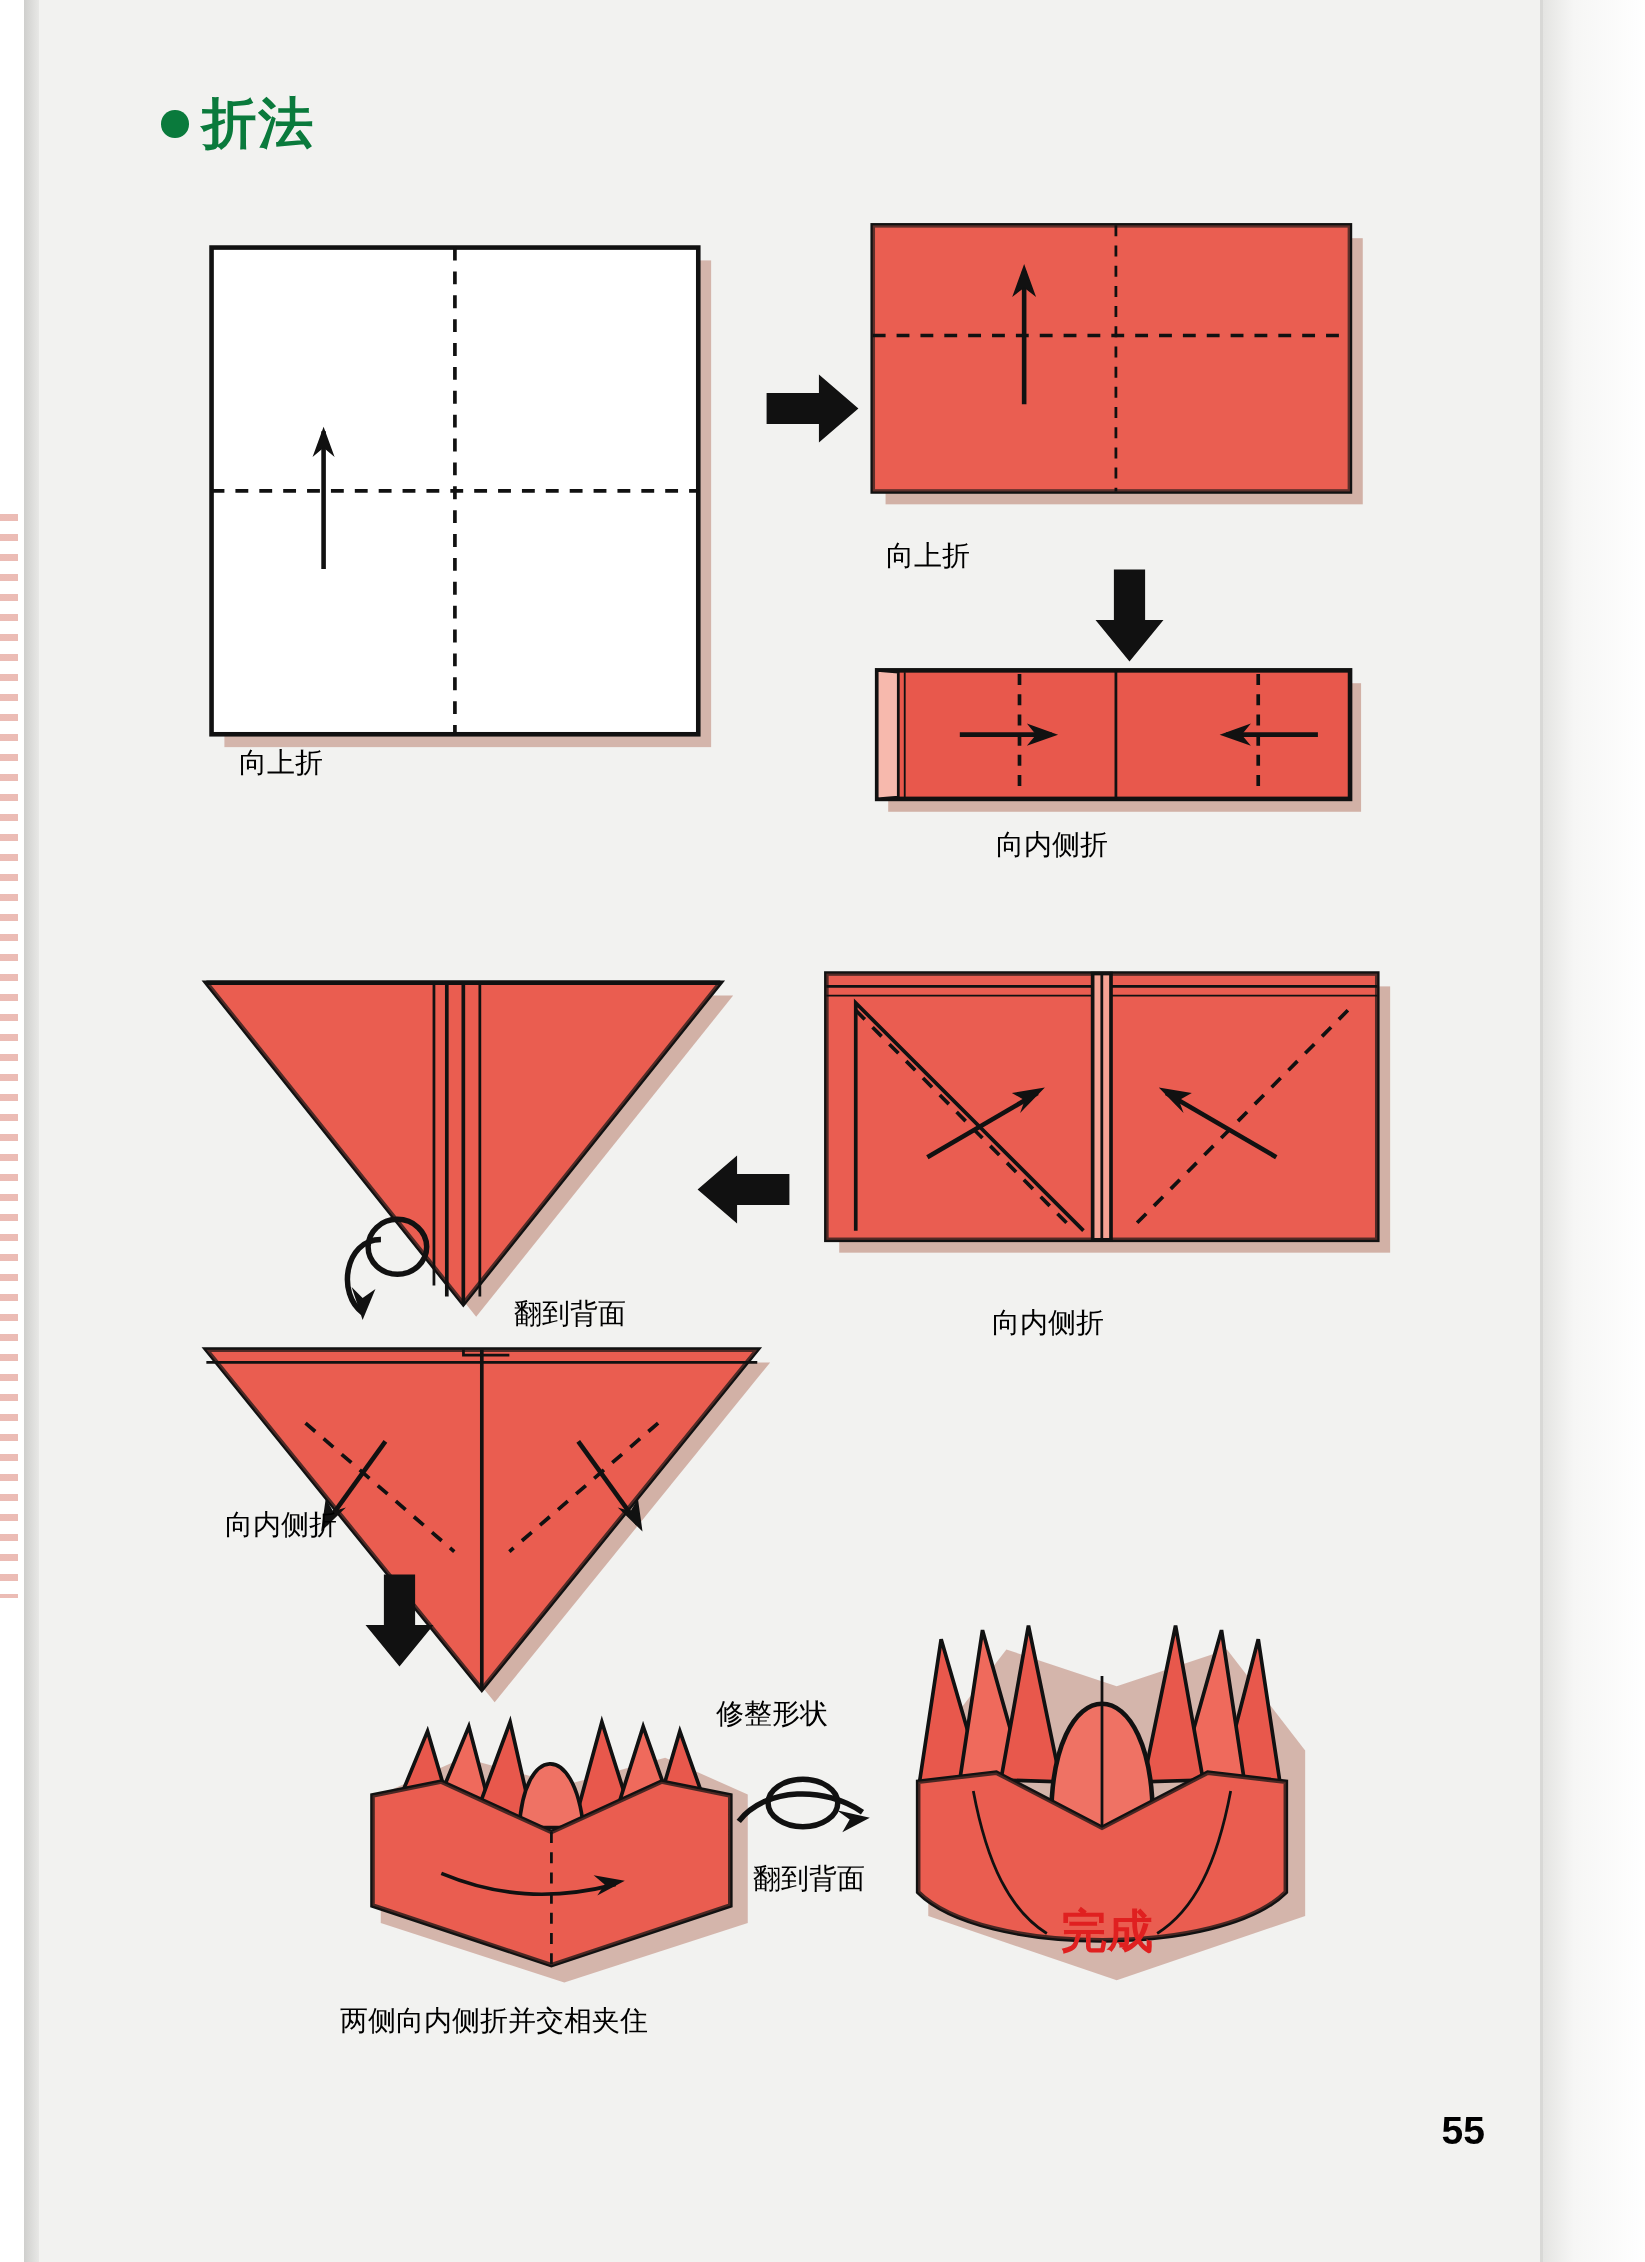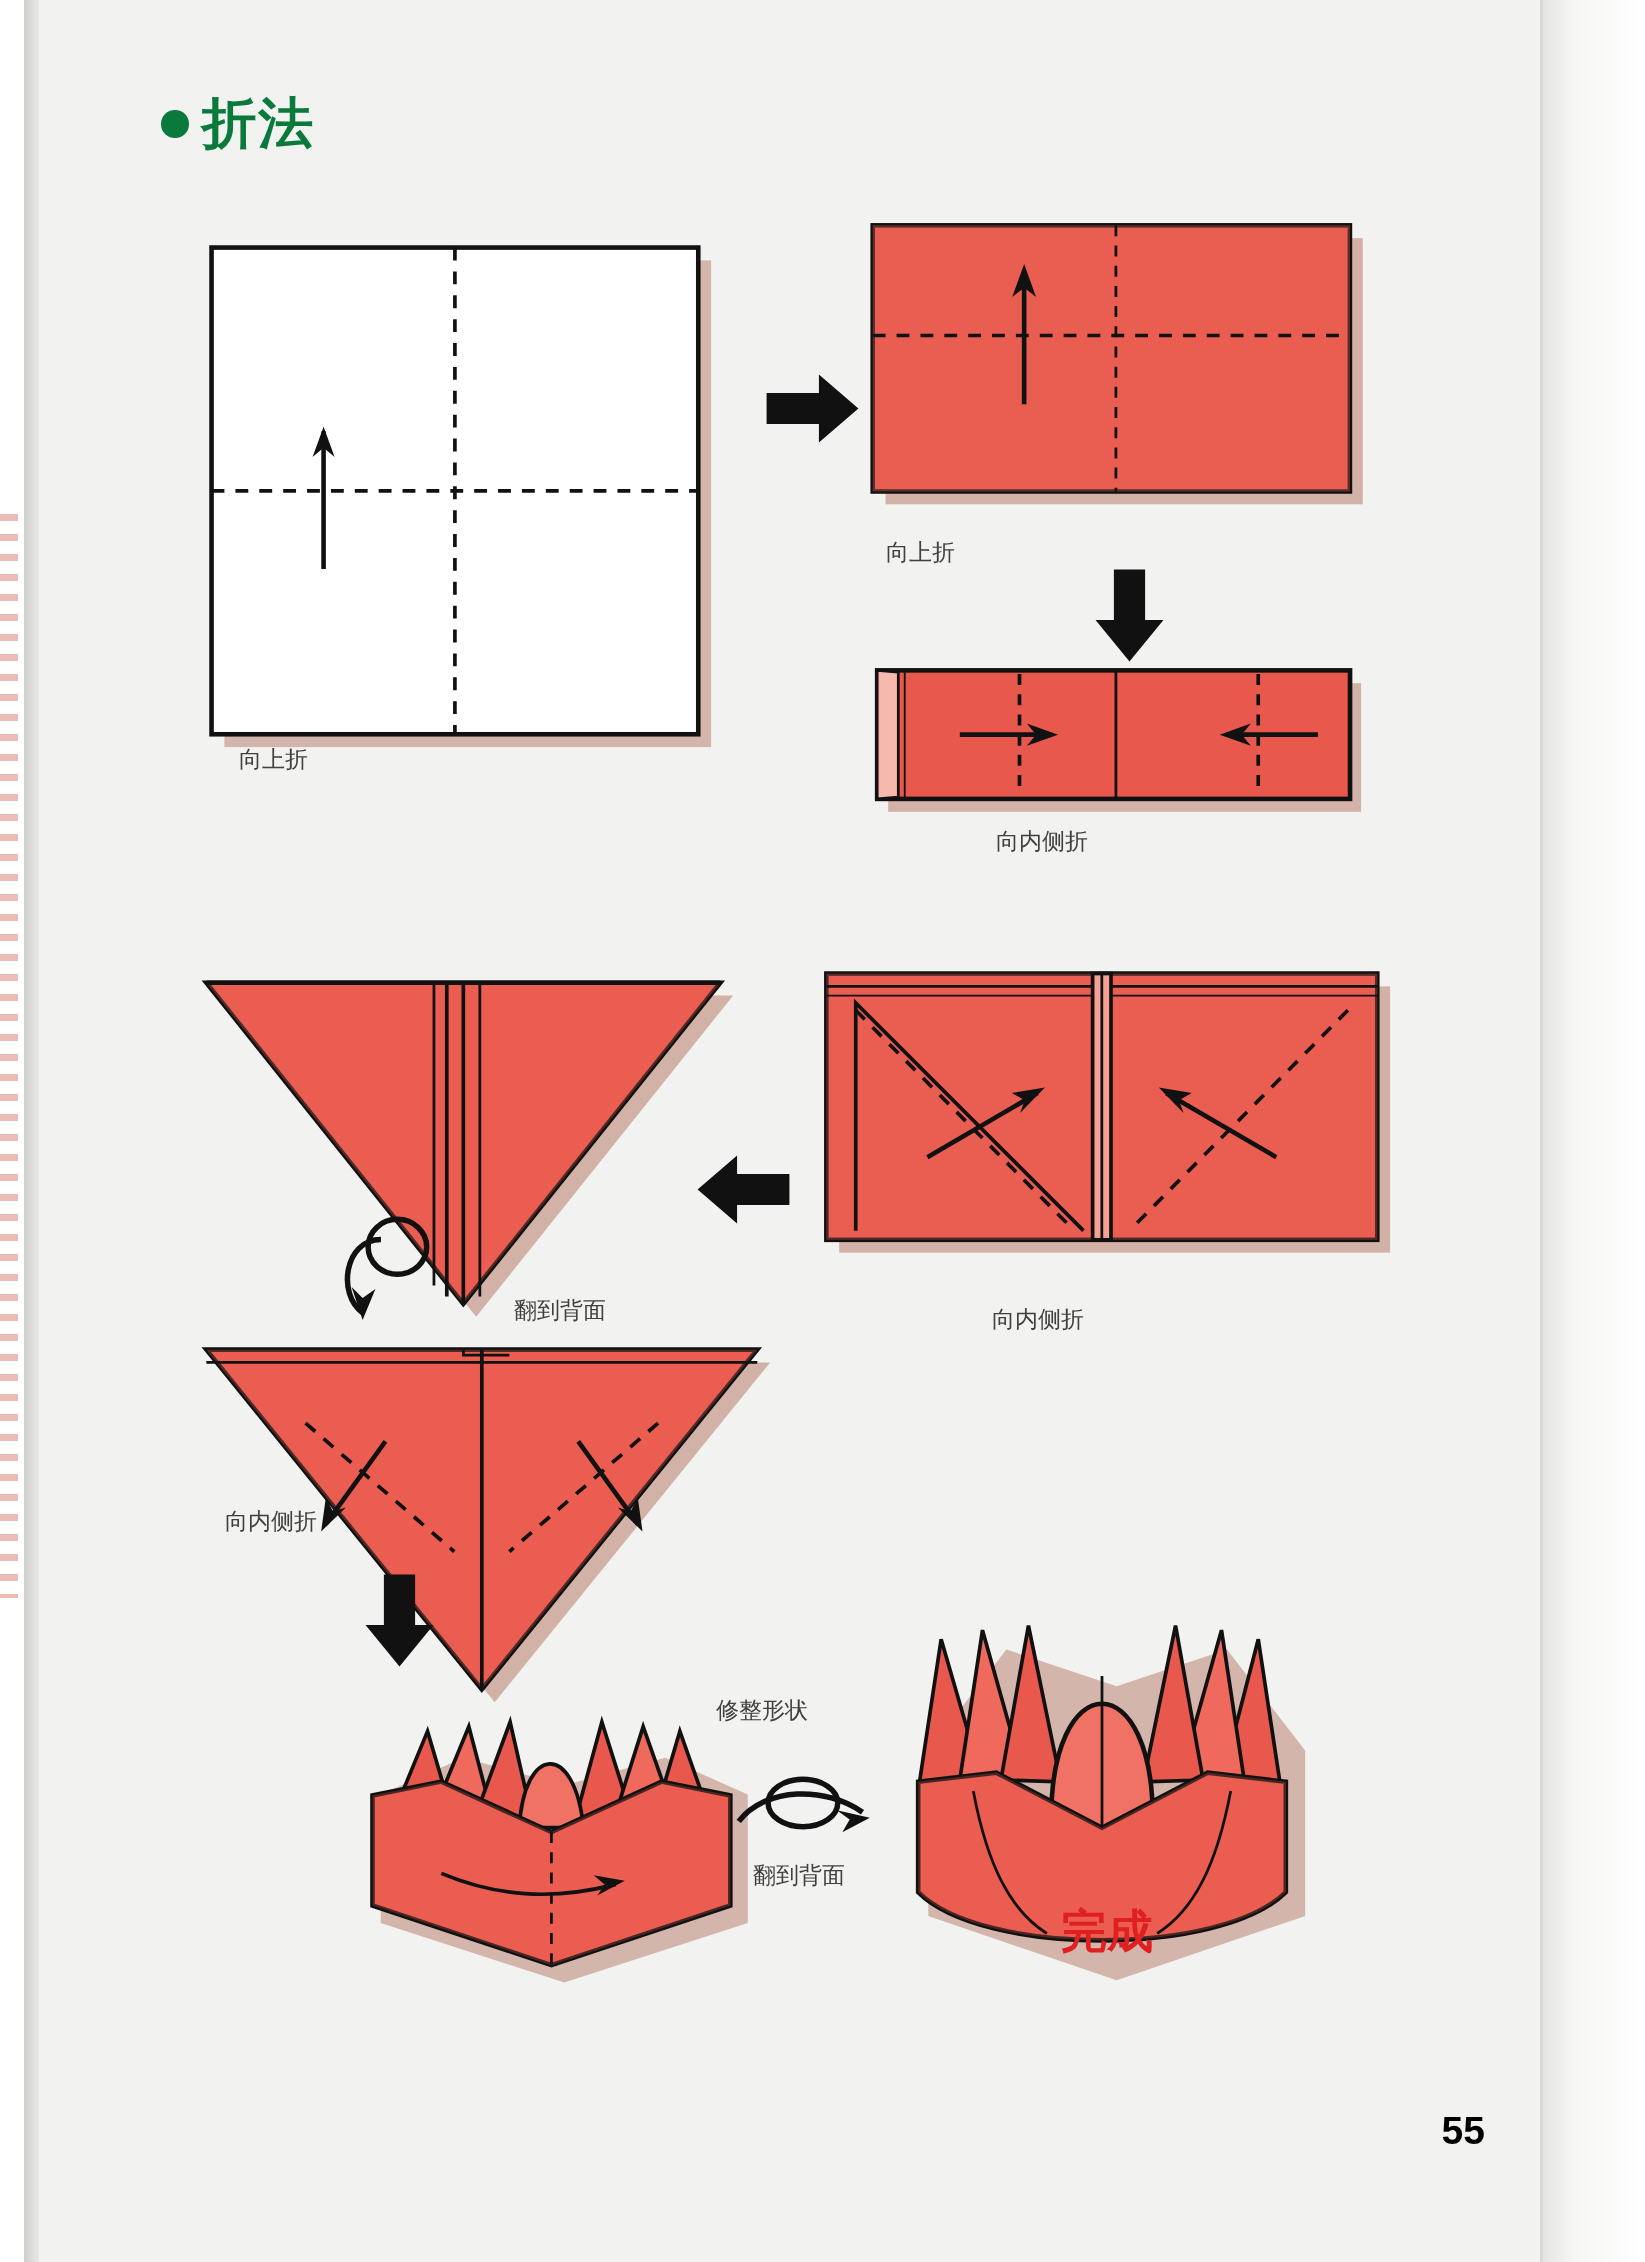--- a/index.html
+++ b/index.html
@@ -68,22 +68,22 @@
   .heading .htext {
     font-size: 55px;
     font-weight: bold;
     color: #0a7a3c;
     letter-spacing: 1.8px;
   }
 
   
   .caption {
     position: absolute;
-    font-size: 23px;
-    color: #404040;
+    font-size: 28px;
+    color: #000000;
     white-space: nowrap;
     font-family: "DejaVu Sans", sans-serif;
   }
   .caption.done {
     color: #e02020;
     font-weight: bold;
     font-size: 46px;
   }
 
   
@@ -228,20 +228,21 @@
     <path d="M345 180 L370 95 L400 180 Z" fill="#e8584c" stroke="#111" stroke-width="4"></path>
 
     <path d="M195 200 C 200 110, 255 105, 265 200 Z" fill="#ef7264" stroke="#111" stroke-width="4"></path>
 
     <path d="M35 165 L35 285 L230 350 L425 285 L425 165 L350 150 L230 205 L110 150 Z" fill="#e8584c" stroke="#111" stroke-width="5"></path>
     <path d="M35 165 L35 285 L230 350 L425 285 L425 165 L350 150 L230 205 L110 150 Z" fill="#ef6a5c" opacity="0.25"></path>
     <line x1="230" y1="205" x2="230" y2="350" stroke="#111" stroke-width="3" stroke-dasharray="12 10"></line>
     <path d="M110 250 C 170 275, 230 280, 300 262" stroke="#111" stroke-width="4" fill="none"></path>
     <path d="M310 258 L276 252 L288 262 L280 274 Z" fill="#111"></path>
   </svg>
+  <div class="caption" style="left:340px; top:2002px;">两侧向内侧折并交相夹住</div>
 
   <div class="caption" style="left:716px; top:1695px;">修整形状</div>
 
   <svg class="fig" style="left:725px; top:1759px;" width="165" height="110" viewBox="0 0 180 120">
     <path d="M15 68 C 45 30, 110 30, 150 58" stroke="#111" stroke-width="6" fill="none"></path>
     <ellipse cx="85" cy="48" rx="38" ry="26" stroke="#111" stroke-width="6" fill="none"></ellipse>
     <path d="M158 64 L122 56 L136 66 L128 80 Z" fill="#111"></path>
   </svg>
   <div class="caption" style="left:753px; top:1860px;">翻到背面</div>
 

